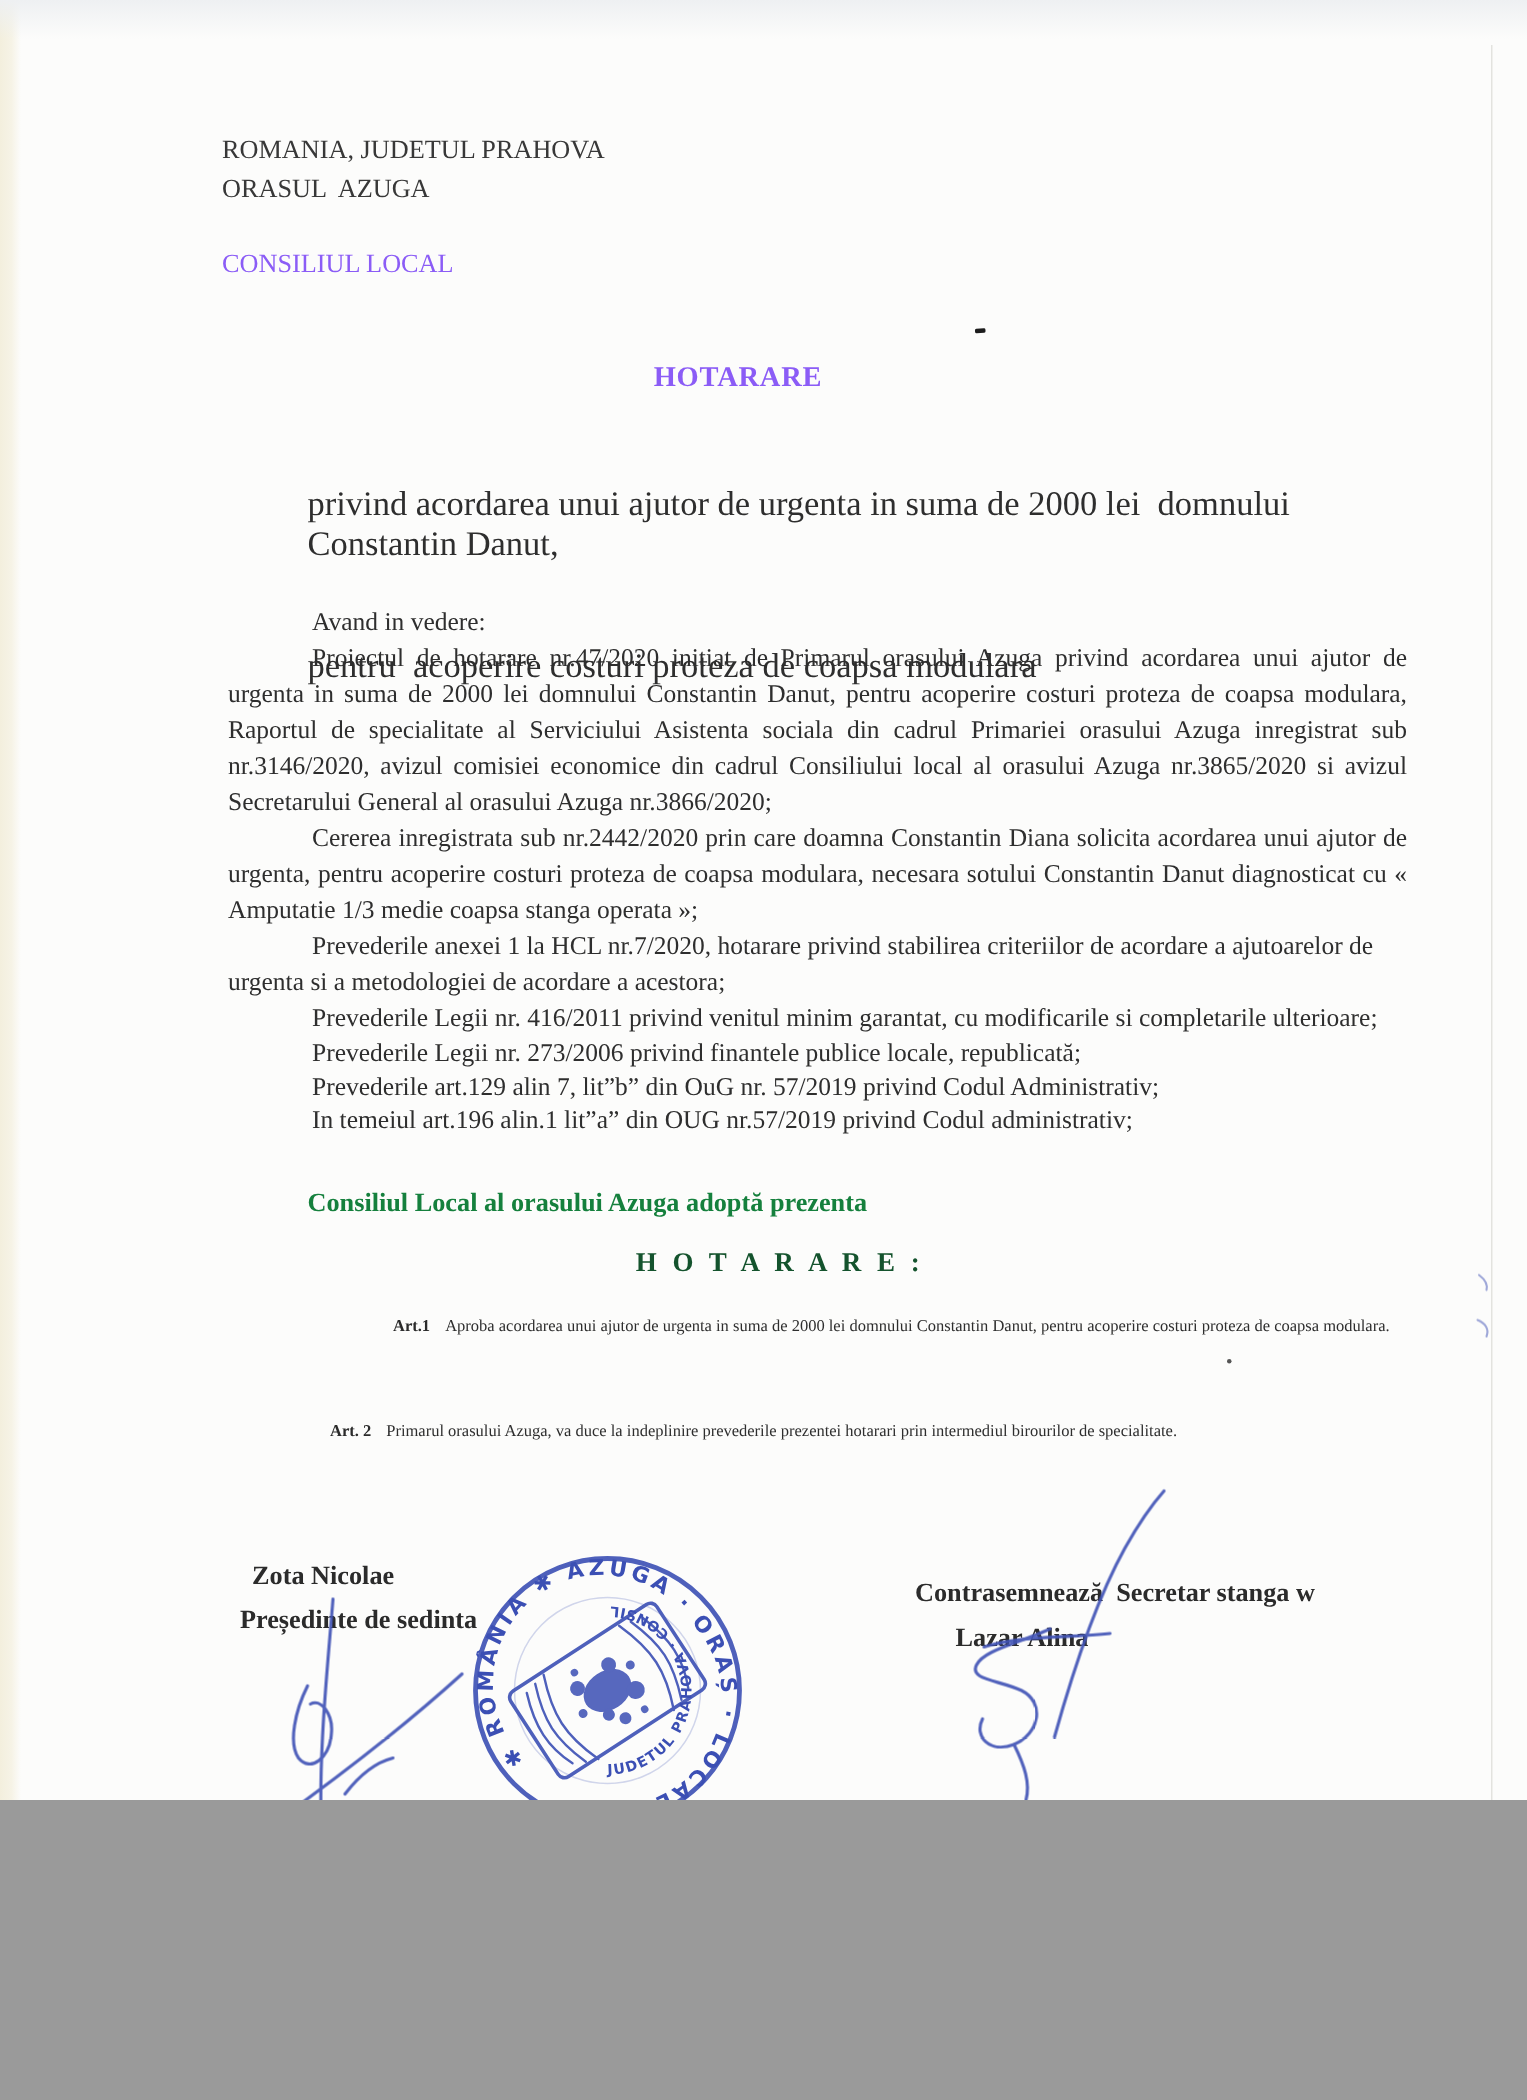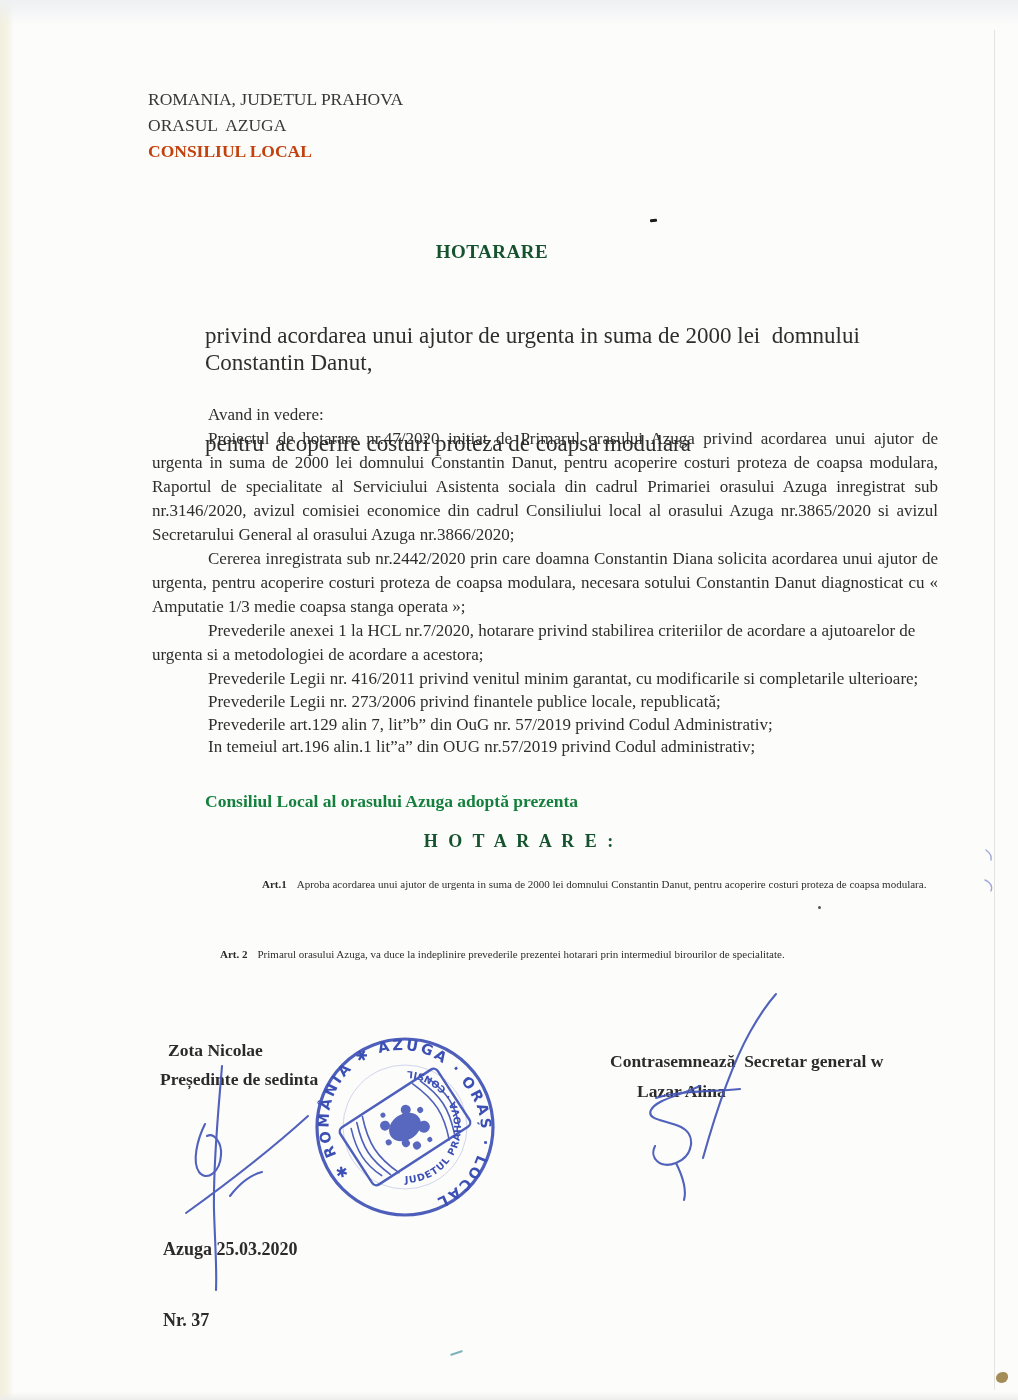--- a/index.html
+++ b/index.html
@@ -1,18 +1,18 @@
 <!DOCTYPE html>
 <html><head>
 <meta charset="utf-8">
 <style>
   html,body{margin:0;padding:0;background:#9a9a9a;}
   .page{
     position:relative;
-    width:1018px;height:1400px;
+    width:1018px;height:1200px;
     margin:0 auto;
     background:#fcfcfb;
     overflow:hidden;
     font-family:"Liberation Serif", serif;
     color:#2e2e2e;
   }
   .abs{position:absolute;}
   
   .edge-left{left:0;top:0;width:14px;height:1400px;
     background:linear-gradient(90deg,#f3efdd 0%,#f6f3e6 55%,rgba(246,243,230,0) 100%);}
@@ -24,24 +24,24 @@
   .artifact-dash{left:650px;top:219px;width:7px;height:3px;background:#1c1c1c;
     border-radius:1px;transform:rotate(-5deg);}
   .speck-teal{left:450px;top:1352px;width:13px;height:2px;background:#5ba0a8;
     transform:rotate(-18deg);border-radius:2px;opacity:.8;}
   .speck-brown{left:996px;top:1372px;width:12px;height:11px;background:#8f702f;
     border-radius:60% 40% 55% 45%;opacity:.8;}
   .speck-dot{left:818px;top:906px;width:3px;height:3px;background:#555;border-radius:50%;}
 
   
   .header{left:148px;top:86px;font-size:17.5px;line-height:26px;color:#383838;}
-  .header .b{font-weight:bold;color:#c2410c;}
+  .header .b{font-weight:normal;color:#8b5cf6;margin-top:24px;}
   .pre{white-space:pre;}
   .title{left:152px;top:241px;width:680px;text-align:center;
-    font-size:19px;font-weight:bold;letter-spacing:.5px;color:#14532d;}
+    font-size:19px;font-weight:bold;letter-spacing:.5px;color:#8b5cf6;}
   .subtitle{left:205px;top:268px;width:740px;font-size:23px;line-height:27px;white-space:pre-wrap;}
   .preamble{left:152px;top:403px;width:786px;font-size:17px;line-height:24px;}
   .preamble .intro{text-indent:56px;}
   .pj{text-align:justify;text-indent:56px;}
   .pl{text-indent:56px;}
   .single{text-indent:56px;line-height:22.5px;}
   .adoption{left:205px;top:791px;font-size:17.5px;font-weight:bold;color:#15803d;}
   .decision{left:120px;top:831px;width:800px;text-align:center;
     font-size:18px;font-weight:bold;letter-spacing:3px;color:#14532d;}
   .article{left:152px;top:872px;width:786px;font-size:11px;line-height:25px;
@@ -104,21 +104,21 @@
 
   <div class="abs article" id="article-1">
     <span class="lbl">Art.1</span><span>Aproba acordarea unui ajutor de urgenta in suma de 2000 lei domnului Constantin Danut,  pentru  acoperire costuri proteza de coapsa modulara.</span>
   </div>
   <div class="abs article" id="article-2">
     <span class="lbl">Art. 2</span><span>Primarul orasului Azuga, va duce la indeplinire prevederile prezentei hotarari prin intermediul birourilor de specialitate.</span>
   </div>
 
   <div class="abs sig" id="sig-left-role">Președinte de sedinta</div>
   <div class="abs sig" id="sig-left-name">Zota Nicolae</div>
-  <div class="abs sig pre" id="sig-right-role">Contrasemnează  Secretar general w</div>
+  <div class="abs sig pre" id="sig-right-role">Contrasemnează  Secretar stanga w</div>
   <div class="abs sig" id="sig-right-name">Lazar Alina</div>
 
   <svg class="abs stamp-svg" width="196" height="196" viewBox="0 0 196 196">
     <defs>
       <path id="ringO" d="M43,144 A72,72 0 1,1 153,52 A72,72 0 1,1 43,144"></path>
       <path id="ringI" d="M98,154 A56,56 0 0,0 98,42"></path>
     </defs>
     <g fill="none" stroke-linecap="round" opacity="0.9" stroke="#3b4fb4">
       <circle cx="98" cy="98" r="88" stroke-width="3.2"></circle>
       <circle cx="98" cy="98" r="62" stroke-width="1" opacity="0.25"></circle>

